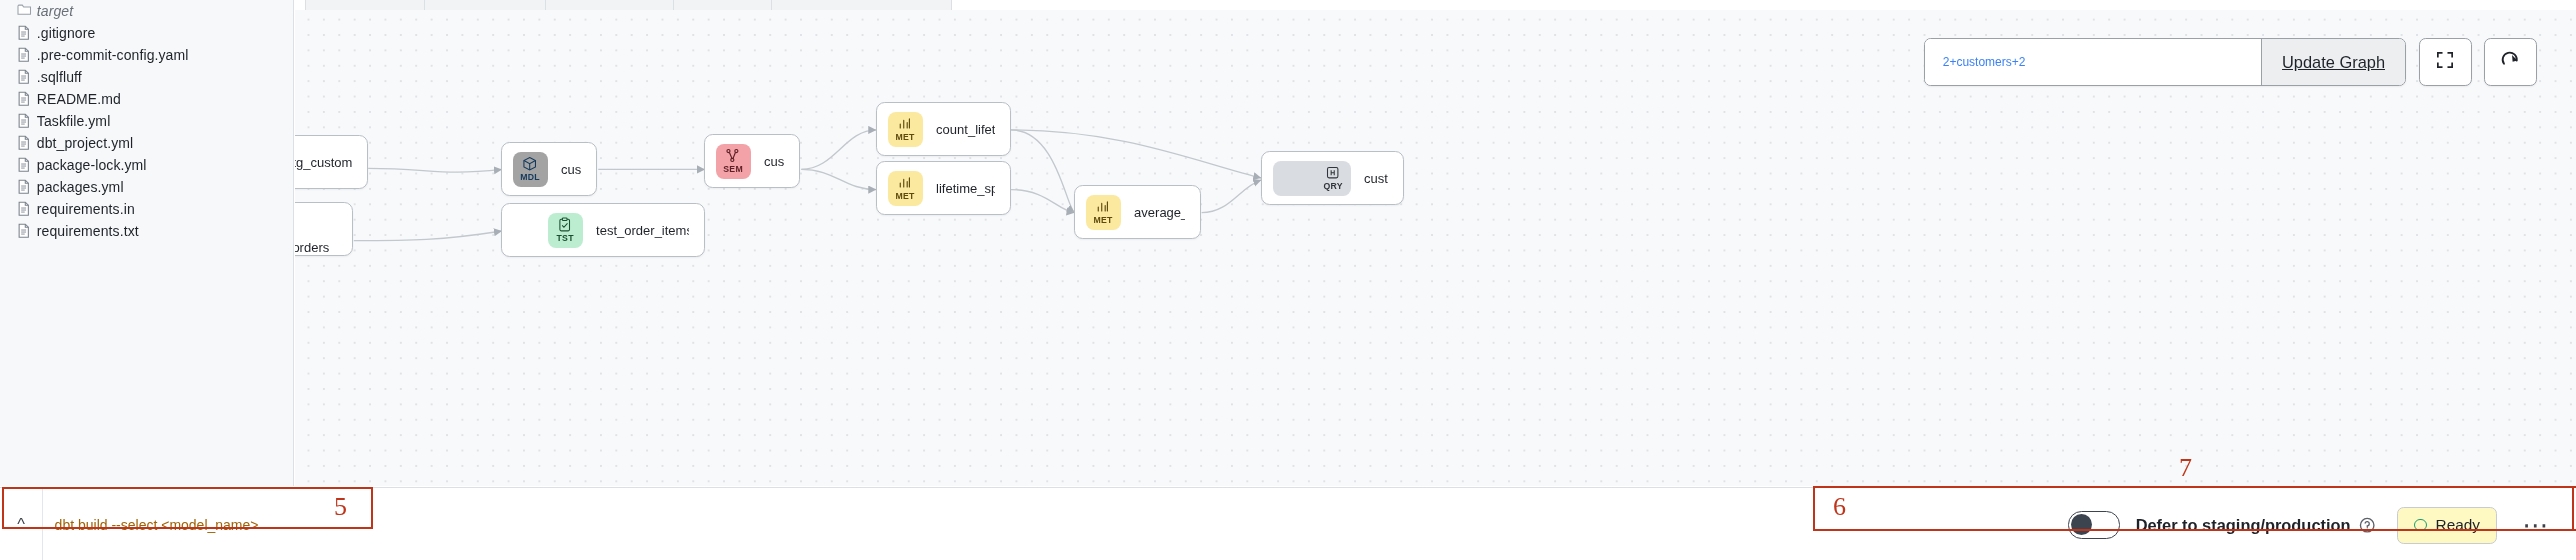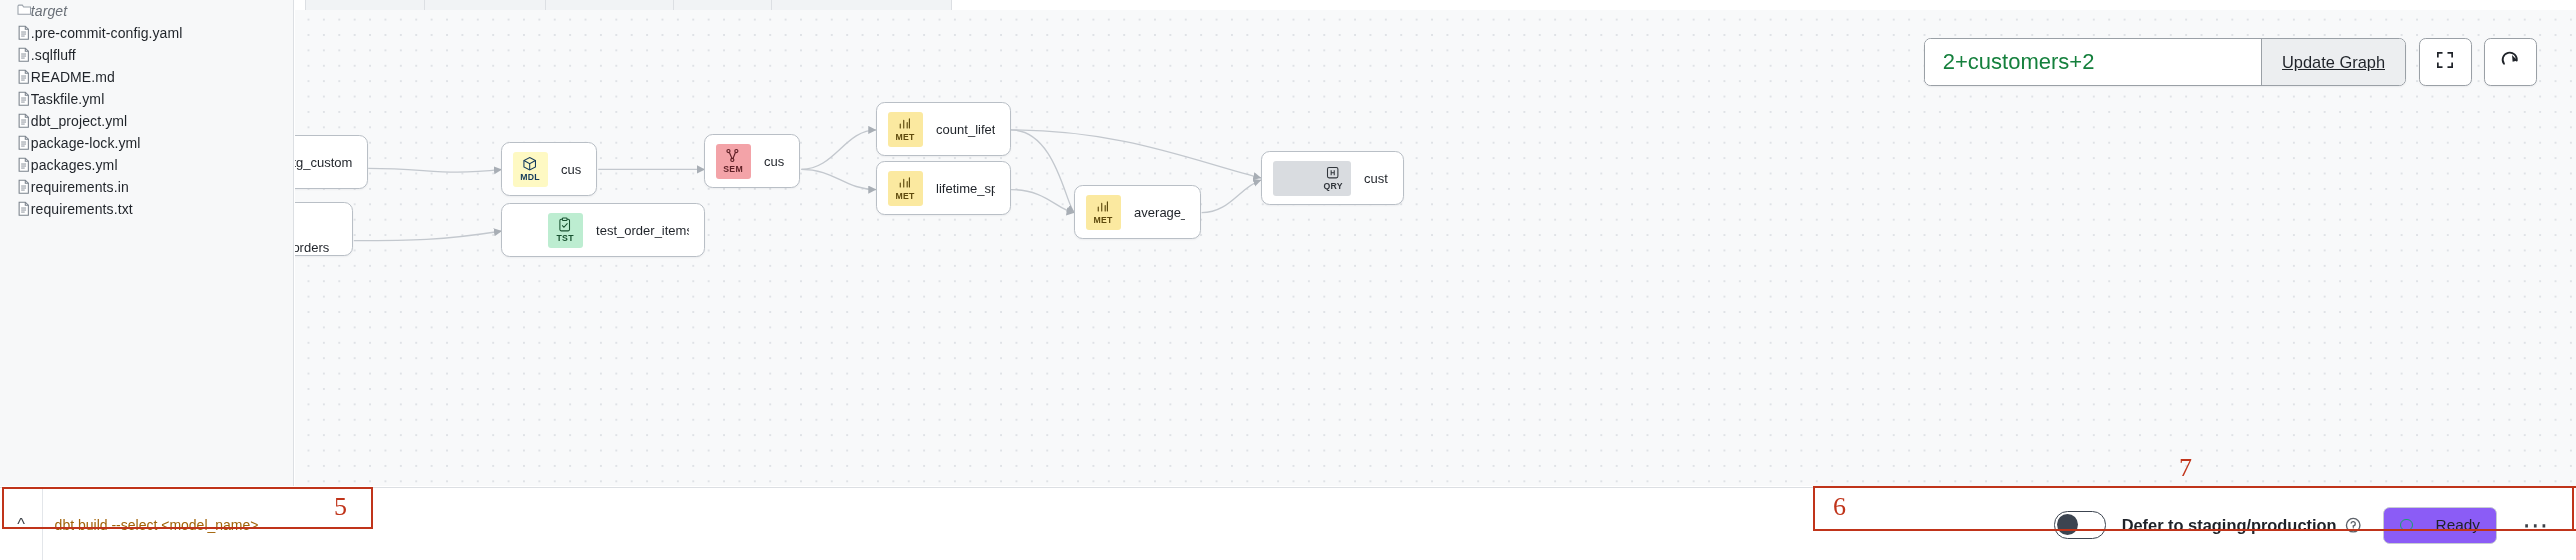--- a/index.html
+++ b/index.html
@@ -11,21 +11,21 @@
   }
 
   
   #sidebar{
     position:absolute;left:0;top:0;width:294px;height:486px;
     background:#f7f8f9;border-right:1px solid #dcdfe3;
     overflow:hidden;box-sizing:border-box;
   }
   .file-row{
     display:flex;align-items:center;height:22px;
-    padding-left:17.3px;gap:0;white-space:nowrap;
+    padding-left:17.3px;gap:6px;white-space:nowrap;
   }
   .file-row .fname{
     font-size:14px;color:#1f2329;letter-spacing:0.1px;
   }
   .file-row.folder .fname{font-style:italic;color:#6a7078;}
   .ficon{width:13.5px;height:15.4px;position:relative;flex:0 0 13.5px;}
   
   .ficon.doc svg{display:block;}
   .ficon.fold svg{display:block;}
 
@@ -62,54 +62,54 @@
     position:absolute;top:38px;right:39px;display:flex;align-items:center;gap:12.5px;
     z-index:30;
   }
   .combo{
     display:flex;align-items:stretch;height:46px;
     border:1px solid #9aa0a6;border-radius:6.7px;overflow:hidden;
     background:#ffffff;box-shadow:0 1px 1.9px rgba(16,24,40,.06);
   }
   .combo .sel-input{
     display:flex;align-items:center;min-width:301px;padding:0 17.3px;
-    font-size:22px;color:#15803d;background:#ffffff;
+    font-size:12px;color:#3b82f6;background:#ffffff;
   }
   .combo .sel-btn{
     display:flex;align-items:center;padding:0 20px;
     font-size:16.4px;color:#1f2329;background:#eceef0;
     border-left:1px solid #9aa0a6;cursor:pointer;text-decoration:underline;
   }
   .iconbtn{
     width:51px;height:46px;border:1px solid #9aa0a6;border-radius:6.7px;
     background:#ffffff;display:flex;align-items:center;justify-content:center;
     box-shadow:0 1px 1.9px rgba(16,24,40,.06);cursor:pointer;
   }
 
   
   .node{
     position:absolute;background:#ffffff;border:1px solid #b9bfc6;
     border-radius:8.7px;display:flex;align-items:center;
     box-shadow:0 1px 1.9px rgba(16,24,40,.05);
     height:54px;box-sizing:border-box;z-index:20;
   }
   .node .badge{
-    width:35px;height:35px;border-radius:3px;margin-left:10.6px;
+    width:35px;height:35px;border-radius:8px;margin-left:10.6px;
     display:flex;flex-direction:column;align-items:center;justify-content:center;
     flex:0 0 35px;
   }
   .node .badge .bt{
     font-size:8.7px;font-weight:700;letter-spacing:0.3px;line-height:1;margin-top:1px;
   }
   .node .nlabel{
     font-size:13px;color:#1f2329;margin-left:13.5px;margin-right:15.4px;
     white-space:nowrap;overflow:hidden;
   }
   .node.plain .nlabel{margin-left:15.4px;}
-  .badge.mdl{background:#fef9c3;color:#13395c;}
+  .badge.mdl{background:#a3a3a3;color:#13395c;}
   .badge.sem{background:#f3a3a8;color:#5d1f25;}
   .badge.tst{background:#bdedd1;color:#17502f;}
   .badge.met{background:#fbe9a0;color:#5e4a0d;}
   .badge.qry{background:#d9dce0;color:#30353b;padding-left:43px;}
 
   
   #bottombar{
     position:absolute;left:0;bottom:0;width:2576px;height:74px;
     background:#ffffff;border-top:1px solid #dcdfe3;box-sizing:border-box;
     display:flex;align-items:center;
@@ -129,22 +129,22 @@
     background:#ffffff;position:relative;flex:0 0 50px;cursor:pointer;
   }
   .toggle .knob{
     position:absolute;left:1.9px;top:1.5px;width:21px;height:21px;border-radius:50%;
     background:#3c4450;
   }
   #defer-label{
     font-size:16.4px;font-weight:700;color:#1f2329;margin-left:15.4px;white-space:nowrap;
   }
   .ready-pill{
-    display:flex;align-items:center;gap:23px;height:35px;padding:0 16.4px;
-    border:1px solid #c8ccd2;border-radius:6.7px;background:#8b5cf6;cursor:pointer;
+    display:flex;align-items:center;gap:9px;height:35px;padding:0 16.4px;
+    border:1px solid #c8ccd2;border-radius:6.7px;background:#fef9c3;cursor:pointer;
   }
   .ready-pill .dot{
     width:12.5px;height:12.5px;border-radius:50%;border:1.9px solid #1aa06d;box-sizing:border-box;
   }
   .ready-pill .rtext{font-size:15.4px;color:#1f2329;}
   #kebab{
     font-size:26px;color:#3c4148;letter-spacing:1px;line-height:1;cursor:pointer;
     padding:0 5.8px;
   }
 
@@ -163,20 +163,30 @@
 
 <div id="sidebar">
   <div id="file-list">
       <div class="file-row folder">
         <span class="ficon fold">
           <svg width="14.5" height="12.5" viewBox="0 0 15 13" fill="none" stroke="#9aa1aa" stroke-width="1.1">
             <path d="M1,3 L1,11.6 L14,11.6 L14,4.2 L6.9,4.2 L5.5,2.2 L1.8,2.2 Z" fill="#ffffff"></path>
           </svg>
         </span>
         <span class="fname">target</span>
+      </div>
+      <div class="file-row">
+        <span class="ficon doc">
+          <svg width="13.5" height="15.4" viewBox="0 0 14 16" fill="none" stroke="#7a828c" stroke-width="1.1">
+            <path d="M2.2,1.2 L8.6,1.2 L11.8,4.4 L11.8,14.8 L2.2,14.8 Z" fill="#ffffff"></path>
+            <path d="M8.6,1.2 L8.6,4.4 L11.8,4.4"></path>
+            <path d="M4.3,7.3 L9.4,7.3 M4.3,9.4 L9.4,9.4 M4.3,11.5 L8,11.5" stroke-width="0.9"></path>
+          </svg>
+        </span>
+        <span class="fname">.gitignore</span>
       </div>
       <div class="file-row">
         <span class="ficon doc">
           <svg width="13.5" height="15.4" viewBox="0 0 14 16" fill="none" stroke="#7a828c" stroke-width="1.1">
             <path d="M2.2,1.2 L8.6,1.2 L11.8,4.4 L11.8,14.8 L2.2,14.8 Z" fill="#ffffff"></path>
             <path d="M8.6,1.2 L8.6,4.4 L11.8,4.4"></path>
             <path d="M4.3,7.3 L9.4,7.3 M4.3,9.4 L9.4,9.4 M4.3,11.5 L8,11.5" stroke-width="0.9"></path>
           </svg>
         </span>
         <span class="fname">.pre-commit-config.yaml</span>

